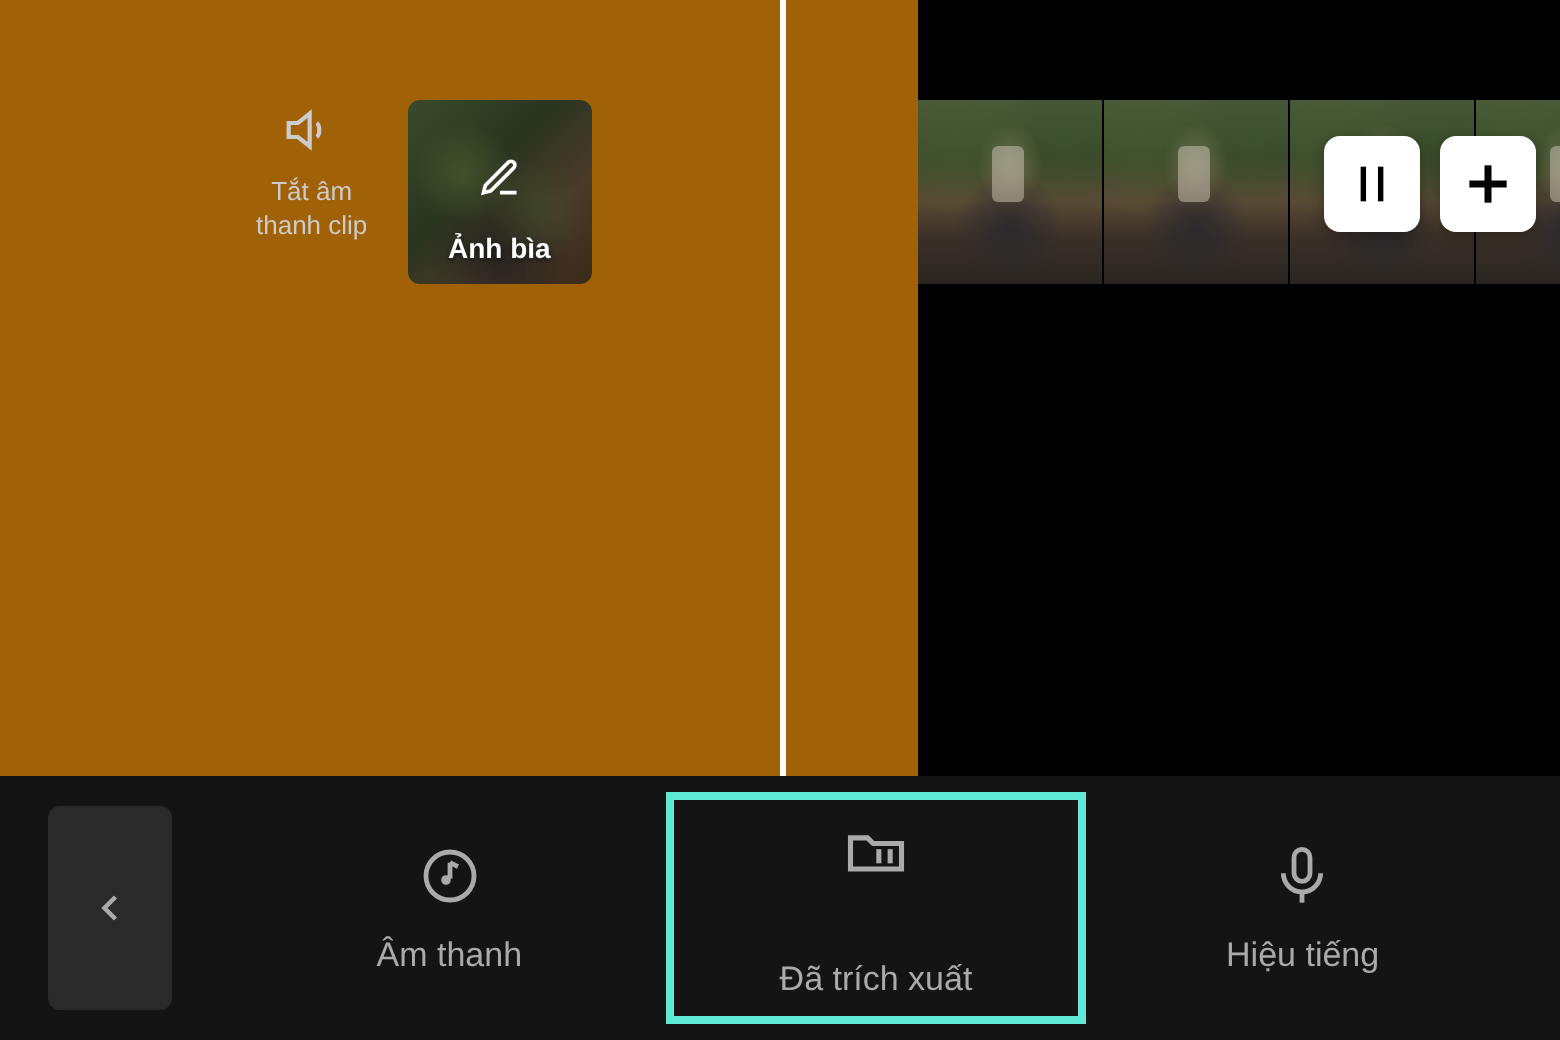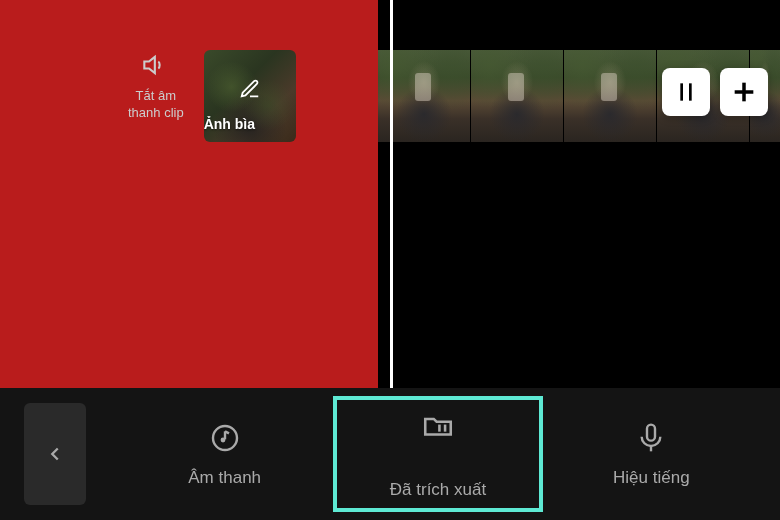--- a/index.html
+++ b/index.html
@@ -14,23 +14,23 @@
       font-family: -apple-system, BlinkMacSystemFont, sans-serif;
       overflow: hidden;
       position: relative;
     }
     .editor-area {
       height: 388px;
       position: relative;
       display: flex;
     }
     .left-panel {
-      width: 378px;
+      width: 459px;
       height: 100%;
-      background: #b91c1c;
+      background: #a16207;
       position: relative;
     }
     .left-controls {
       display: flex;
       gap: 20px;
       position: absolute;
       top: 50px;
       left: 128px;
     }
     .mute-control {
@@ -78,20 +78,21 @@
       left: 50%;
       transform: translateX(-50%);
       color: #fff;
       z-index: 2;
     }
     .cover-label {
       position: absolute;
       bottom: 10px;
       left: 0;
       right: 0;
+      text-align: center;
       color: #fff;
       font-size: 14px;
       font-weight: 600;
       z-index: 2;
       text-shadow: 0 1px 2px rgba(0,0,0,0.5);
     }
     .playhead {
       position: absolute;
       left: 390px;
       top: 0;

